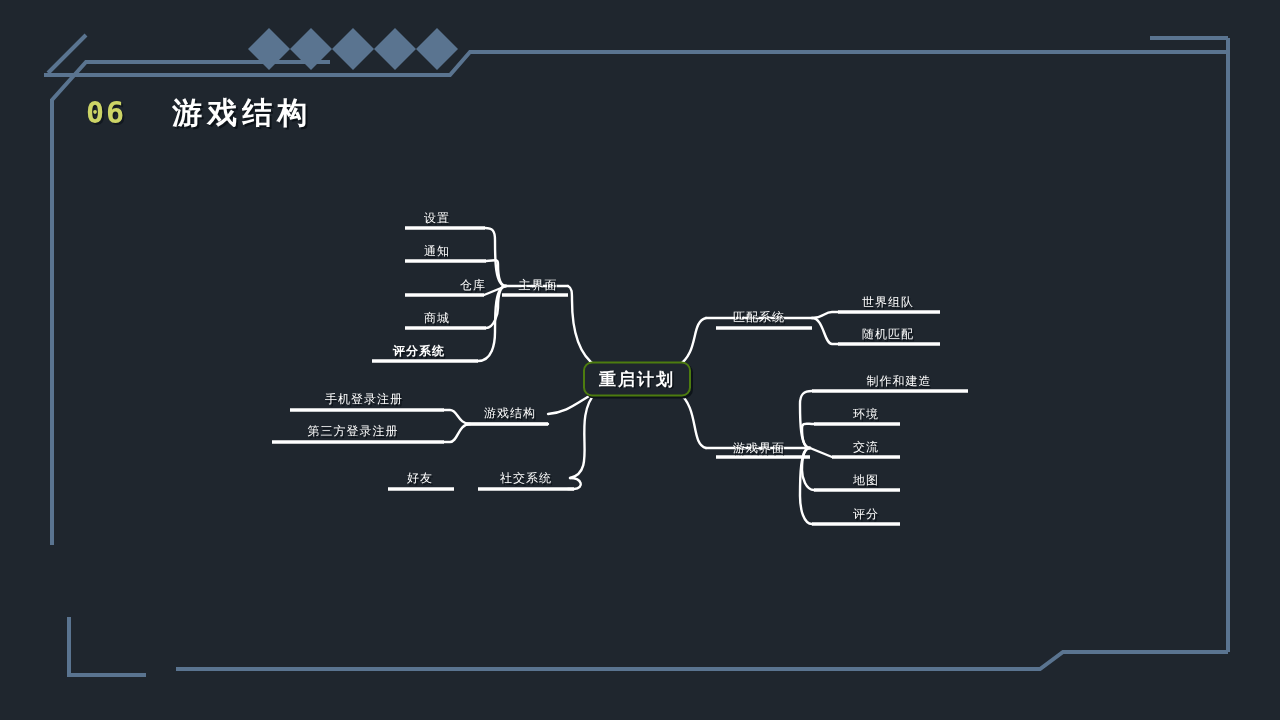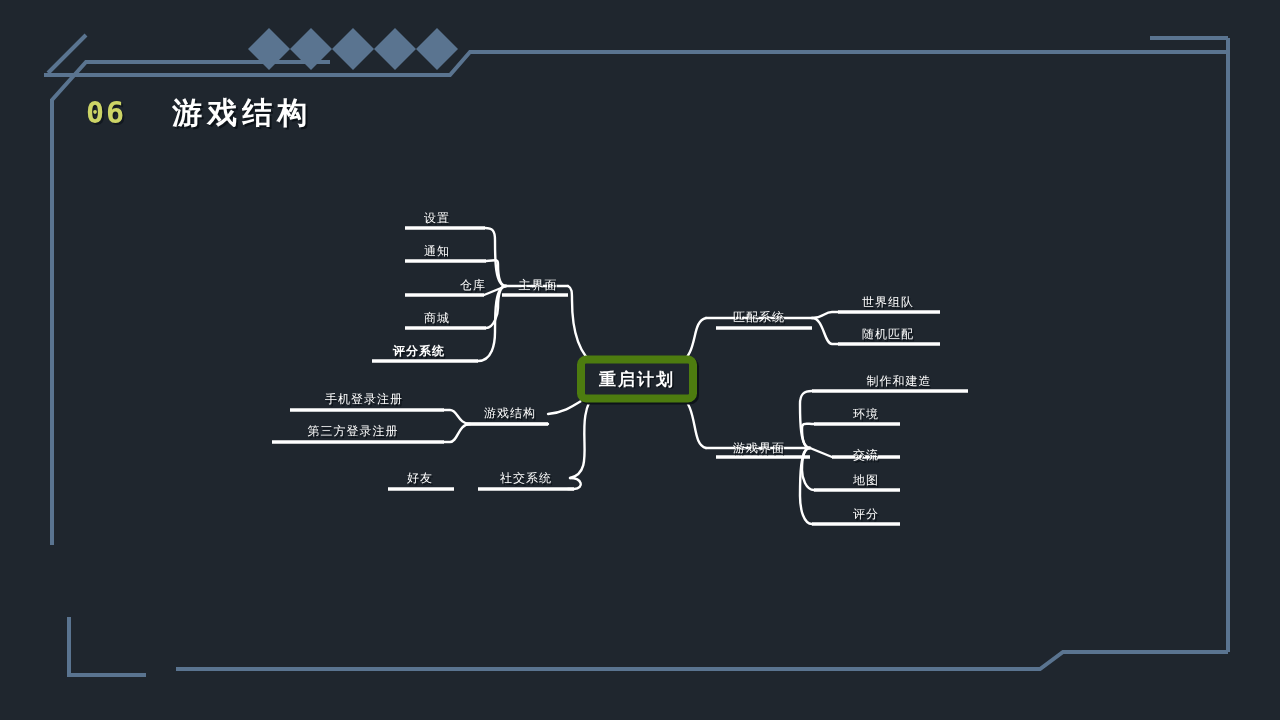--- a/index.html
+++ b/index.html
@@ -65,21 +65,21 @@
     white-space: nowrap;
     text-shadow: 1.5px 1.5px 0 #0d1319;
     transform: translate(-50%, -50%);
     text-align: center;
   }
   .node.root {
     font-size: 17px;
     font-weight: bold;
     letter-spacing: 2px;
     padding: 7px 14px;
-    border: 8px solid #4d7c0f;
+    border: 2px solid #4d7c0f;
     border-radius: 9px;
     background: #1f262e;
     box-shadow: 2px 2px 0 #0d1319;
     transform: translate(-50%, -50%);
   }
   .node.lvl1 { font-size: 12px; letter-spacing: 1px; }
   .node.lvl2 { font-size: 12px; letter-spacing: 1px; }
 </style>
 </head>
 <body>
@@ -210,17 +210,17 @@
   <div class="node lvl1" style="left:526px; top:478px;">社交系统</div>
   <div class="node lvl2" style="left:420px; top:478px;">好友</div>
 
   <div class="node lvl1" style="left:759px; top:317px;">匹配系统</div>
   <div class="node lvl2" style="left:888px; top:302px;">世界组队</div>
   <div class="node lvl2" style="left:888px; top:334px;">随机匹配</div>
 
   <div class="node lvl1" style="left:759px; top:448px;">游戏界面</div>
   <div class="node lvl2" style="left:899px; top:381px;">制作和建造</div>
   <div class="node lvl2" style="left:866px; top:414px;">环境</div>
-  <div class="node lvl2" style="left:866px; top:447px;margin-top:8px;">交流</div>
+  <div class="node lvl2" style="left:866px; top:447px;">交流</div>
   <div class="node lvl2" style="left:866px; top:480px;">地图</div>
   <div class="node lvl2" style="left:866px; top:514px;">评分</div>
 
 </div>
 
 </body></html>

